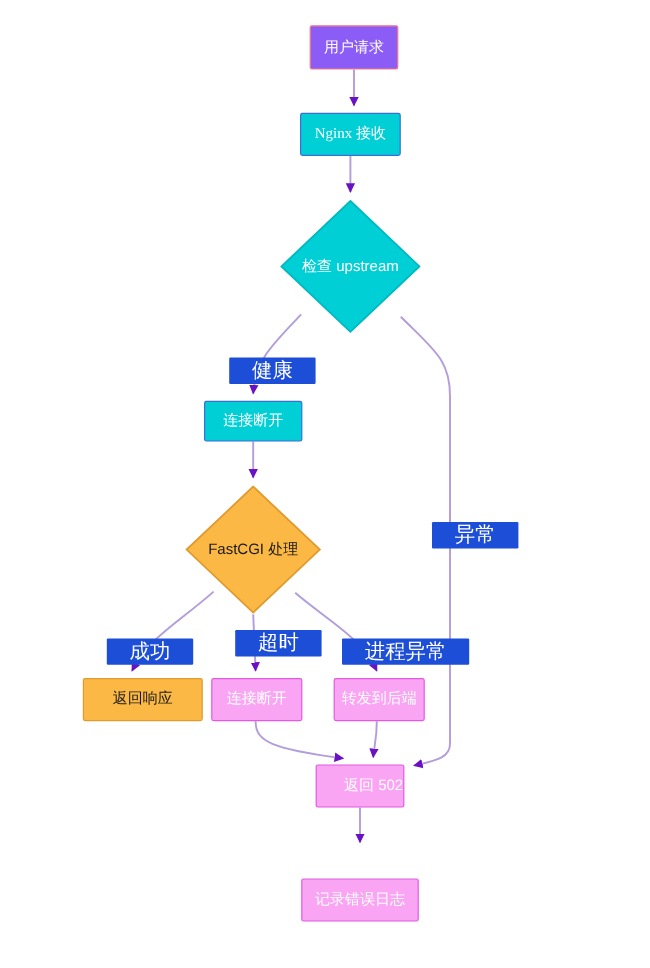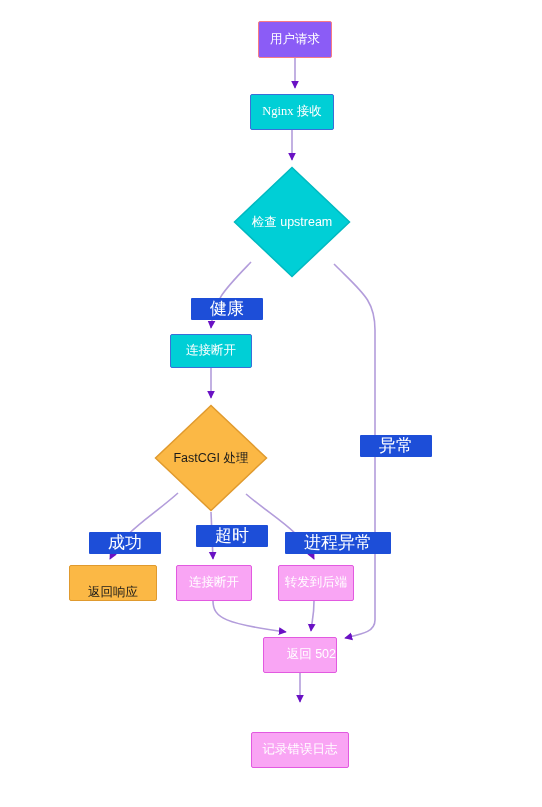--- a/index.html
+++ b/index.html
@@ -144,21 +144,21 @@
 
   <div class="diamond orange" style="left:154px; top:404px; width:114px; height:108px;">
     <svg class="shape" viewBox="0 0 114 108" preserveAspectRatio="none">
       <polygon points="57,1.5 112.5,54 57,106.5 1.5,54" fill="#fbb845" stroke="#e09a2e" stroke-width="1.5"></polygon>
     </svg>
     <div class="dlabel">
       <span>FastCGI 处理</span>
     </div>
   </div>
 
-  <div class="node orange-box" style="left:69px; top:565px; width:88px; height:36px;align-items:flex-end;">
+  <div class="node orange-box" style="left:69px; top:565px; width:100px; height:36px;">
     <span>返回响应</span>
   </div>
 
   <div class="node pink" style="left:176px; top:565px; width:76px; height:36px;font-family:Liberation Serif, serif;">
     <span>连接断开</span>
   </div>
 
   <div class="node pink" style="left:278px; top:565px; width:76px; height:36px;">
     <span>转发到后端</span>
   </div>

